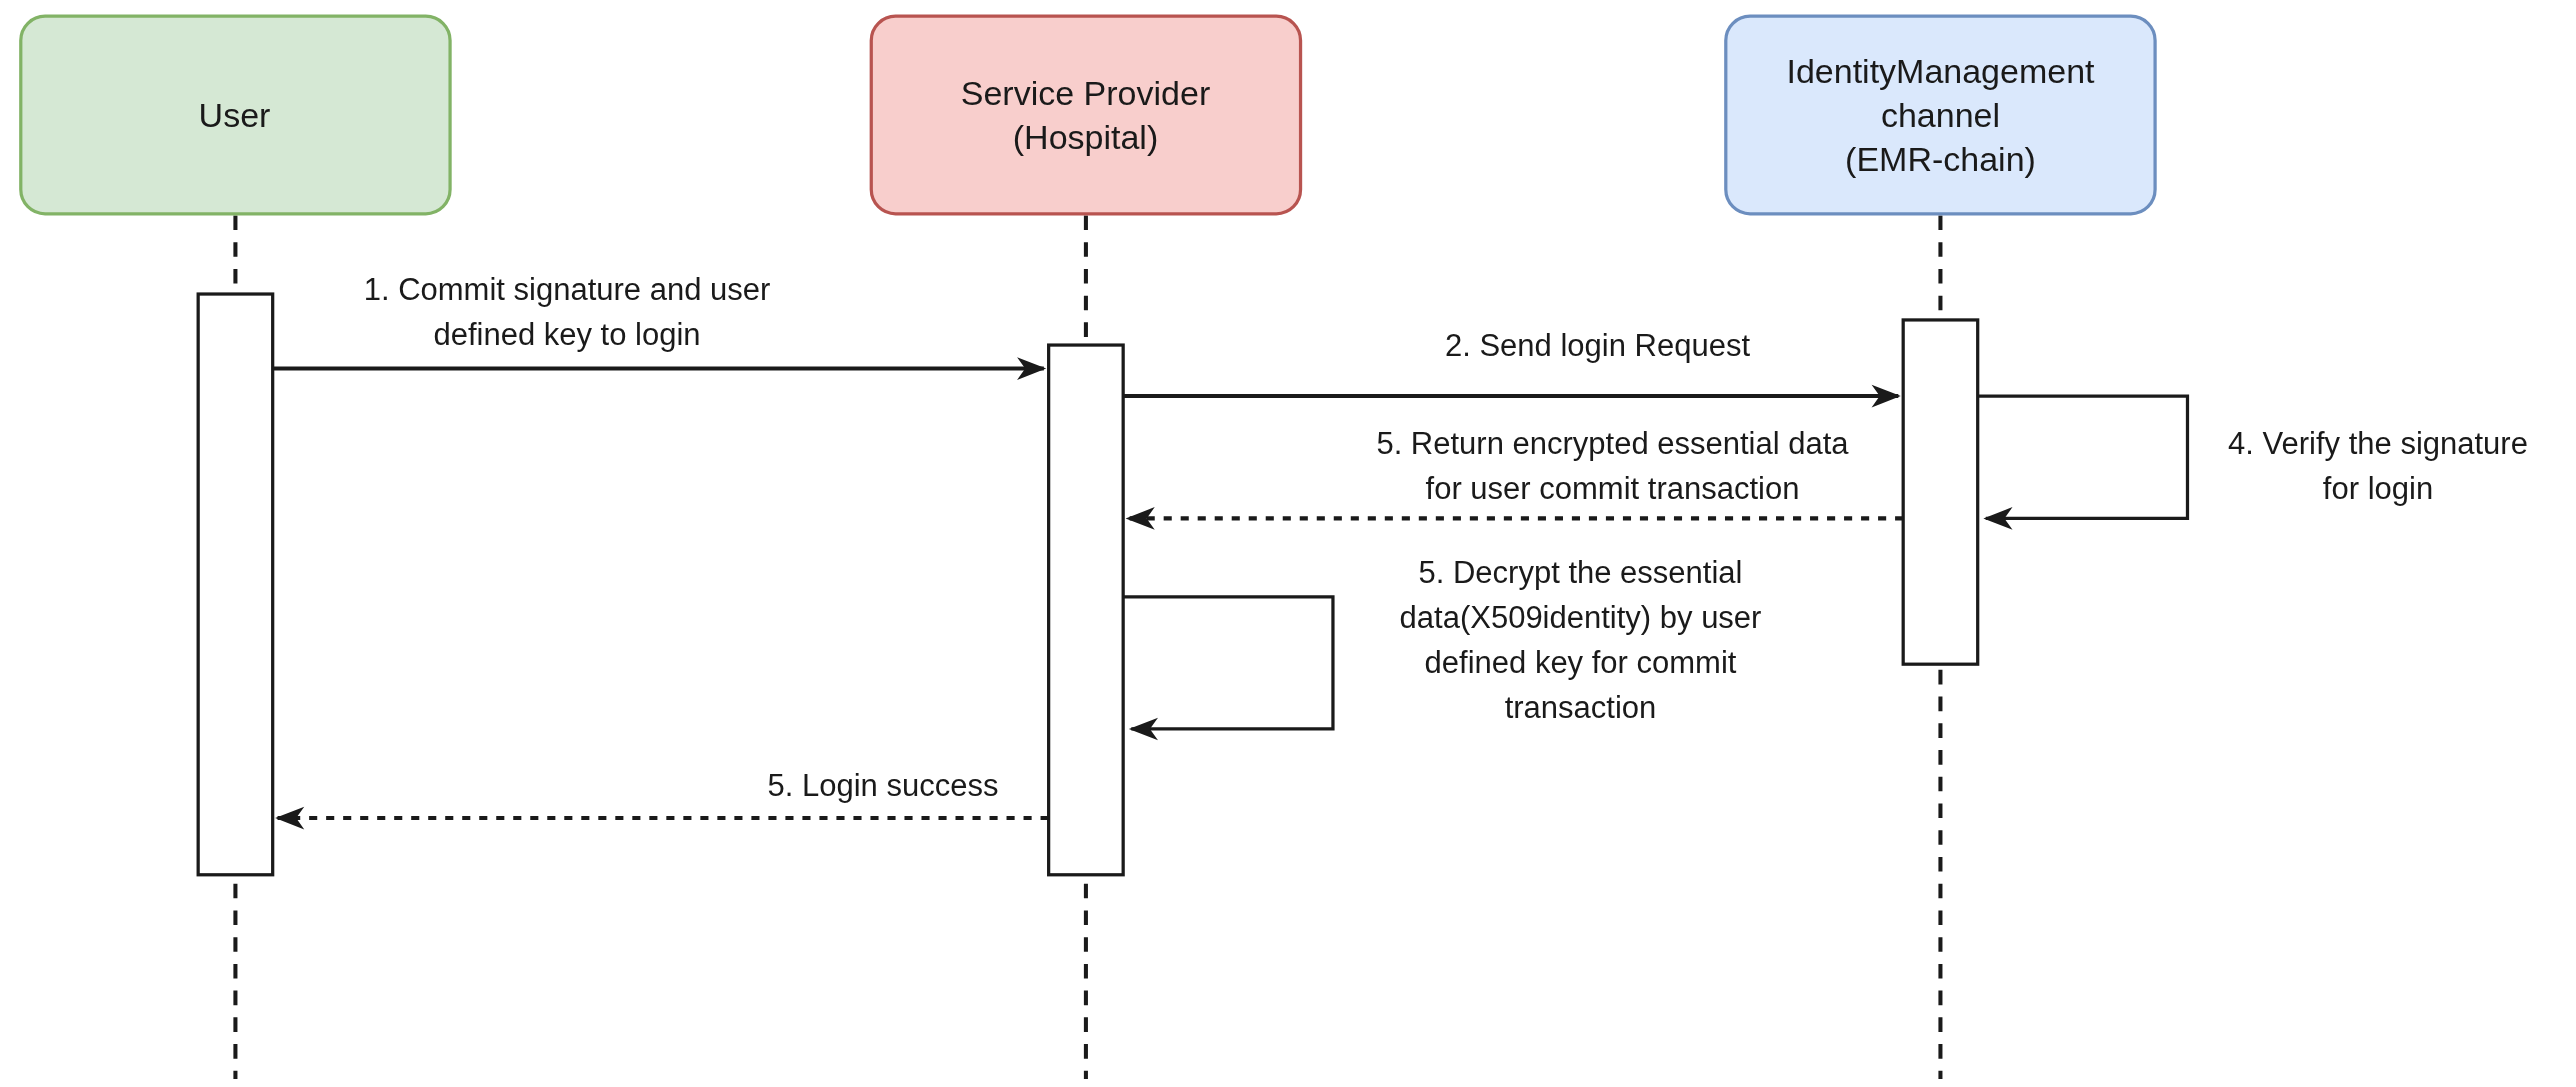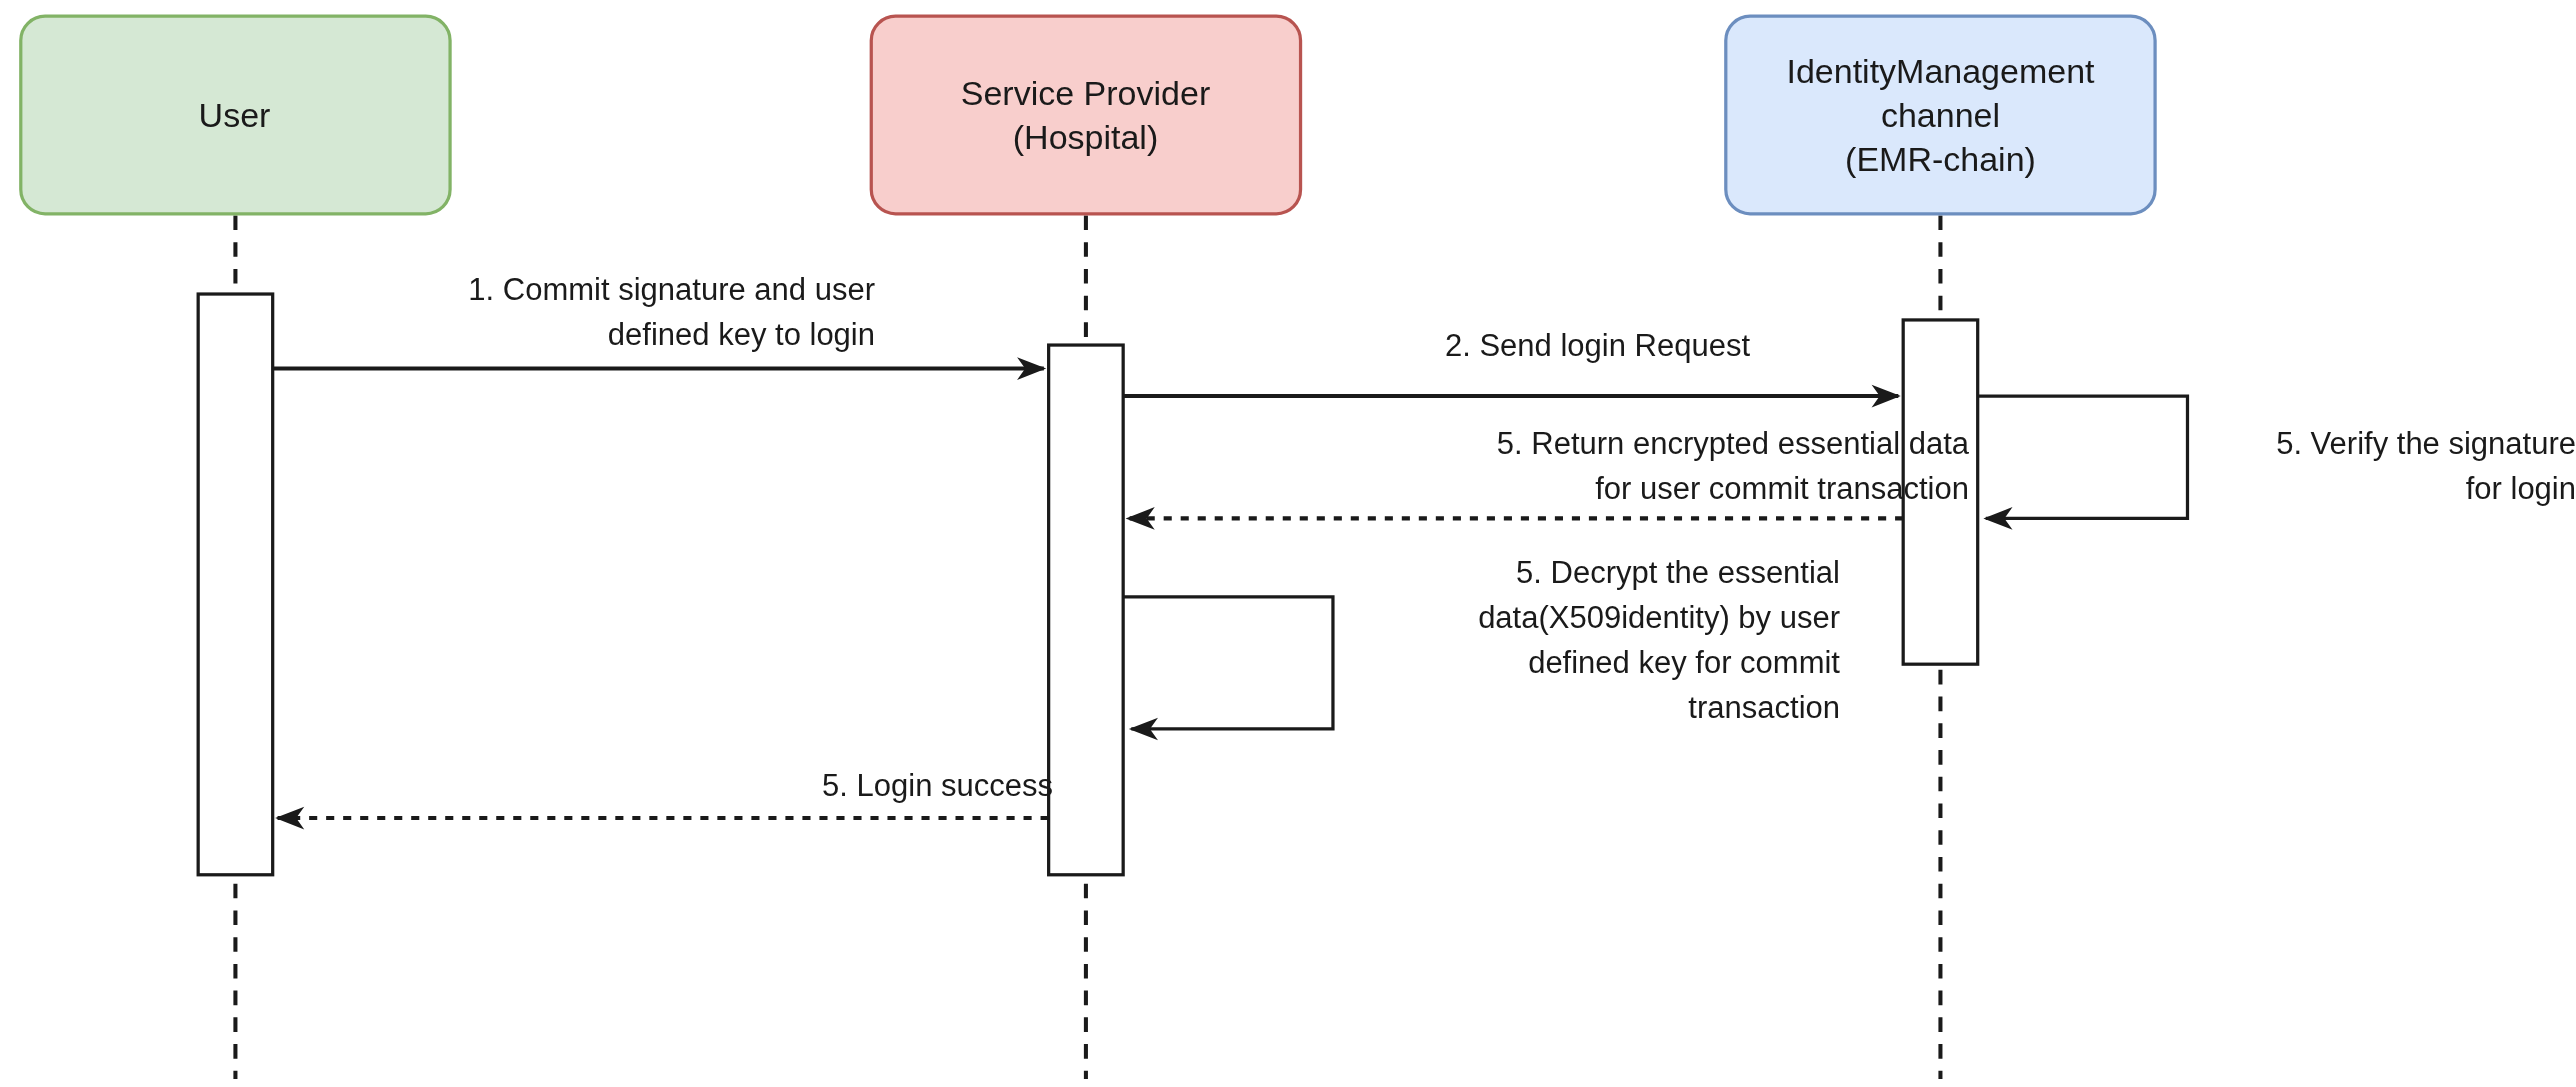--- a/index.html
+++ b/index.html
@@ -32,21 +32,21 @@
     white-space: pre-line;
     color: #1a1a1a;
   }
   .msg-label {
     position: absolute;
     font-size: 31px;
     line-height: 45px;
     white-space: pre-line;
     color: #1a1a1a;
   }
-  .msg-label.center { text-align: right; }
+  .msg-label.center { text-align: center; }
   .msg-label.left   { text-align: left; }
 </style>
 </head>
 <body>
 
 <div class="canvas">
 
   <svg class="diagram-svg" width="2576" height="1087" viewBox="0 0 3179 1342" xmlns="http://www.w3.org/2000/svg">
     <defs>
       <marker id="arrowhead" markerUnits="userSpaceOnUse" markerWidth="40" markerHeight="32" refX="34" refY="15" orient="auto">
@@ -82,21 +82,21 @@
   <div class="actor-label" style="left:20px; top:16px; width:429px; height:198px;">User</div>
   <div class="actor-label" style="left:871px; top:16px; width:429px; height:198px;">Service Provider
 (Hospital)</div>
   <div class="actor-label" style="left:1726px; top:16px; width:429px; height:198px;">IdentityManagement
 channel
 (EMR-chain)</div>
 
   <div class="msg-label center" style="left:259px; top:267px; width:616px;">1. Commit signature and user
 defined key to login</div>
   <div class="msg-label left" style="left:1167px; top:323px; width:583px;text-align:right;">2. Send login Request</div>
-  <div class="msg-label center" style="left:2180px; top:421px; width:396px;">5. Verify the signature
+  <div class="msg-label center" style="left:2180px; top:421px; width:396px;">4. Verify the signature
 for login</div>
   <div class="msg-label center" style="left:1256px; top:421px; width:713px;">5. Return encrypted essential data
 for user commit transaction</div>
   <div class="msg-label center" style="left:1321px; top:550px; width:519px;">5. Decrypt the essential
 data(X509identity) by user
 defined key for commit
 transaction</div>
   <div class="msg-label center" style="left:713px; top:763px; width:340px;">5. Login success</div>
 
 </div>

